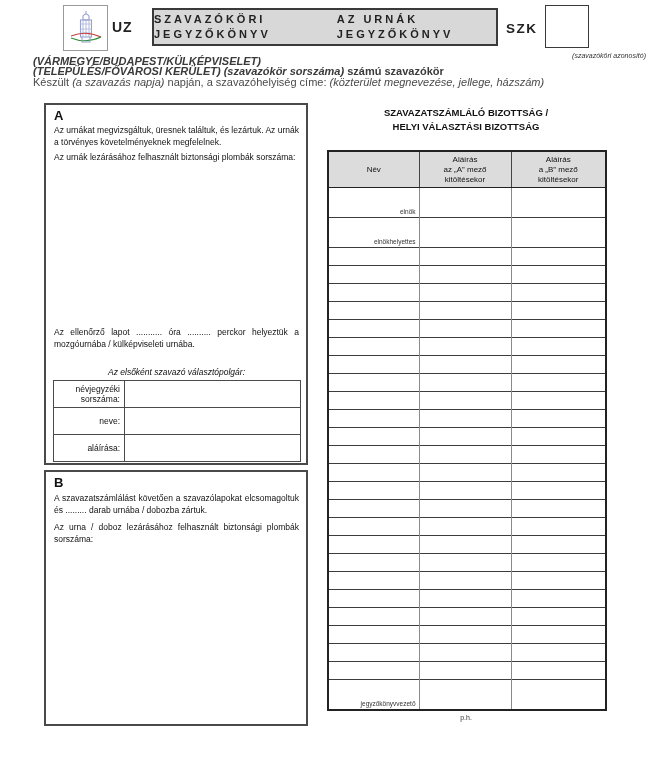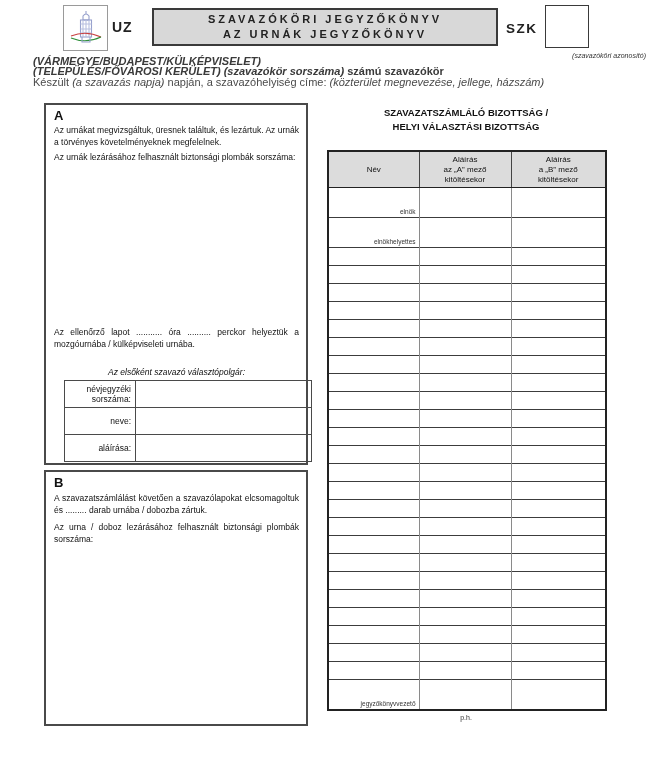--- a/index.html
+++ b/index.html
@@ -4,21 +4,21 @@
 <style>
   html,body{margin:0;padding:0;background:#fff;}
   .page{position:relative;width:648px;height:778px;background:#fff;
         font-family:"Liberation Sans",sans-serif;color:#1a1a1a;overflow:hidden;}
 
   
   .logo-box{position:absolute;left:63px;top:5px;width:43px;height:44px;
             border:1px solid #9a9a9a;background:#fff;display:flex;align-items:center;justify-content:center;}
   .uz{position:absolute;left:112px;top:19px;font-weight:bold;font-size:14px;letter-spacing:1px;color:#222;}
   .title-box{position:absolute;left:152px;top:8px;width:346px;height:38px;box-sizing:border-box;
-             background:#d8d8d8;border:2px solid #3a3a3a;display:flex;flex-direction:column;
+             background:#d8d8d8;border:2px solid #3a3a3a;display:flex;flex-direction:row;
              align-items:center;justify-content:center;}
   .title-box div{font-weight:bold;font-size:11px;letter-spacing:3px;line-height:15px;color:#222;}
   .szk{position:absolute;left:506px;top:21px;font-weight:bold;font-size:13.5px;letter-spacing:1.5px;color:#222;}
   .szk-box{position:absolute;left:545px;top:5px;width:44px;height:43px;box-sizing:border-box;
            border:1.5px solid #3a3a3a;background:#fff;}
   .szk-caption{position:absolute;left:500px;top:52px;width:146px;text-align:right;
                font-style:italic;font-size:7px;color:#333;}
 
   
   .meta{position:absolute;left:33px;top:56px;width:560px;font-size:11px;line-height:10.4px;color:#3a3a3a;}
@@ -35,21 +35,21 @@
   .sec-label{position:absolute;left:8px;top:3px;font-weight:bold;font-size:13px;color:#111;}
   .secbox p{position:absolute;left:8px;right:7px;margin:0;font-size:8.5px;line-height:11.5px;
             text-align:justify;color:#111;}
   .secbox p.noj{text-align:center;font-style:italic;}
   .pa1{top:20px;} .pa2{top:47px;} .pa3{top:222px;} .pa4{top:262px;}
   .pb1{top:21px;} .pb2{top:50px;}
   .fill-area{position:absolute;left:8px;right:8px;}
   .fill-a{top:72px;height:145px;} .fill-b{top:80px;height:168px;}
 
   
-  .fv-table{position:absolute;left:18px;top:275px;width:248px;height:80px;
+  .fv-table{position:absolute;left:7px;top:275px;width:248px;height:80px;
             border-collapse:collapse;table-layout:fixed;}
   .fv-table td{border:1px solid #4a4a4a;font-size:8.5px;line-height:10px;}
   .fv-table td.fv-label{width:64px;text-align:right;vertical-align:middle;padding:2px 4px 2px 2px;color:#111;}
   .fv-table tr{height:27px;}
 
   
   .committee{position:absolute;left:327px;top:106px;width:278px;}
   .committee-title{text-align:center;font-weight:bold;font-size:9.5px;line-height:13.5px;color:#111;}
   .committee-table{position:absolute;left:0;top:44px;width:278px;border-collapse:collapse;
                    table-layout:fixed;border:2px solid #222;}

